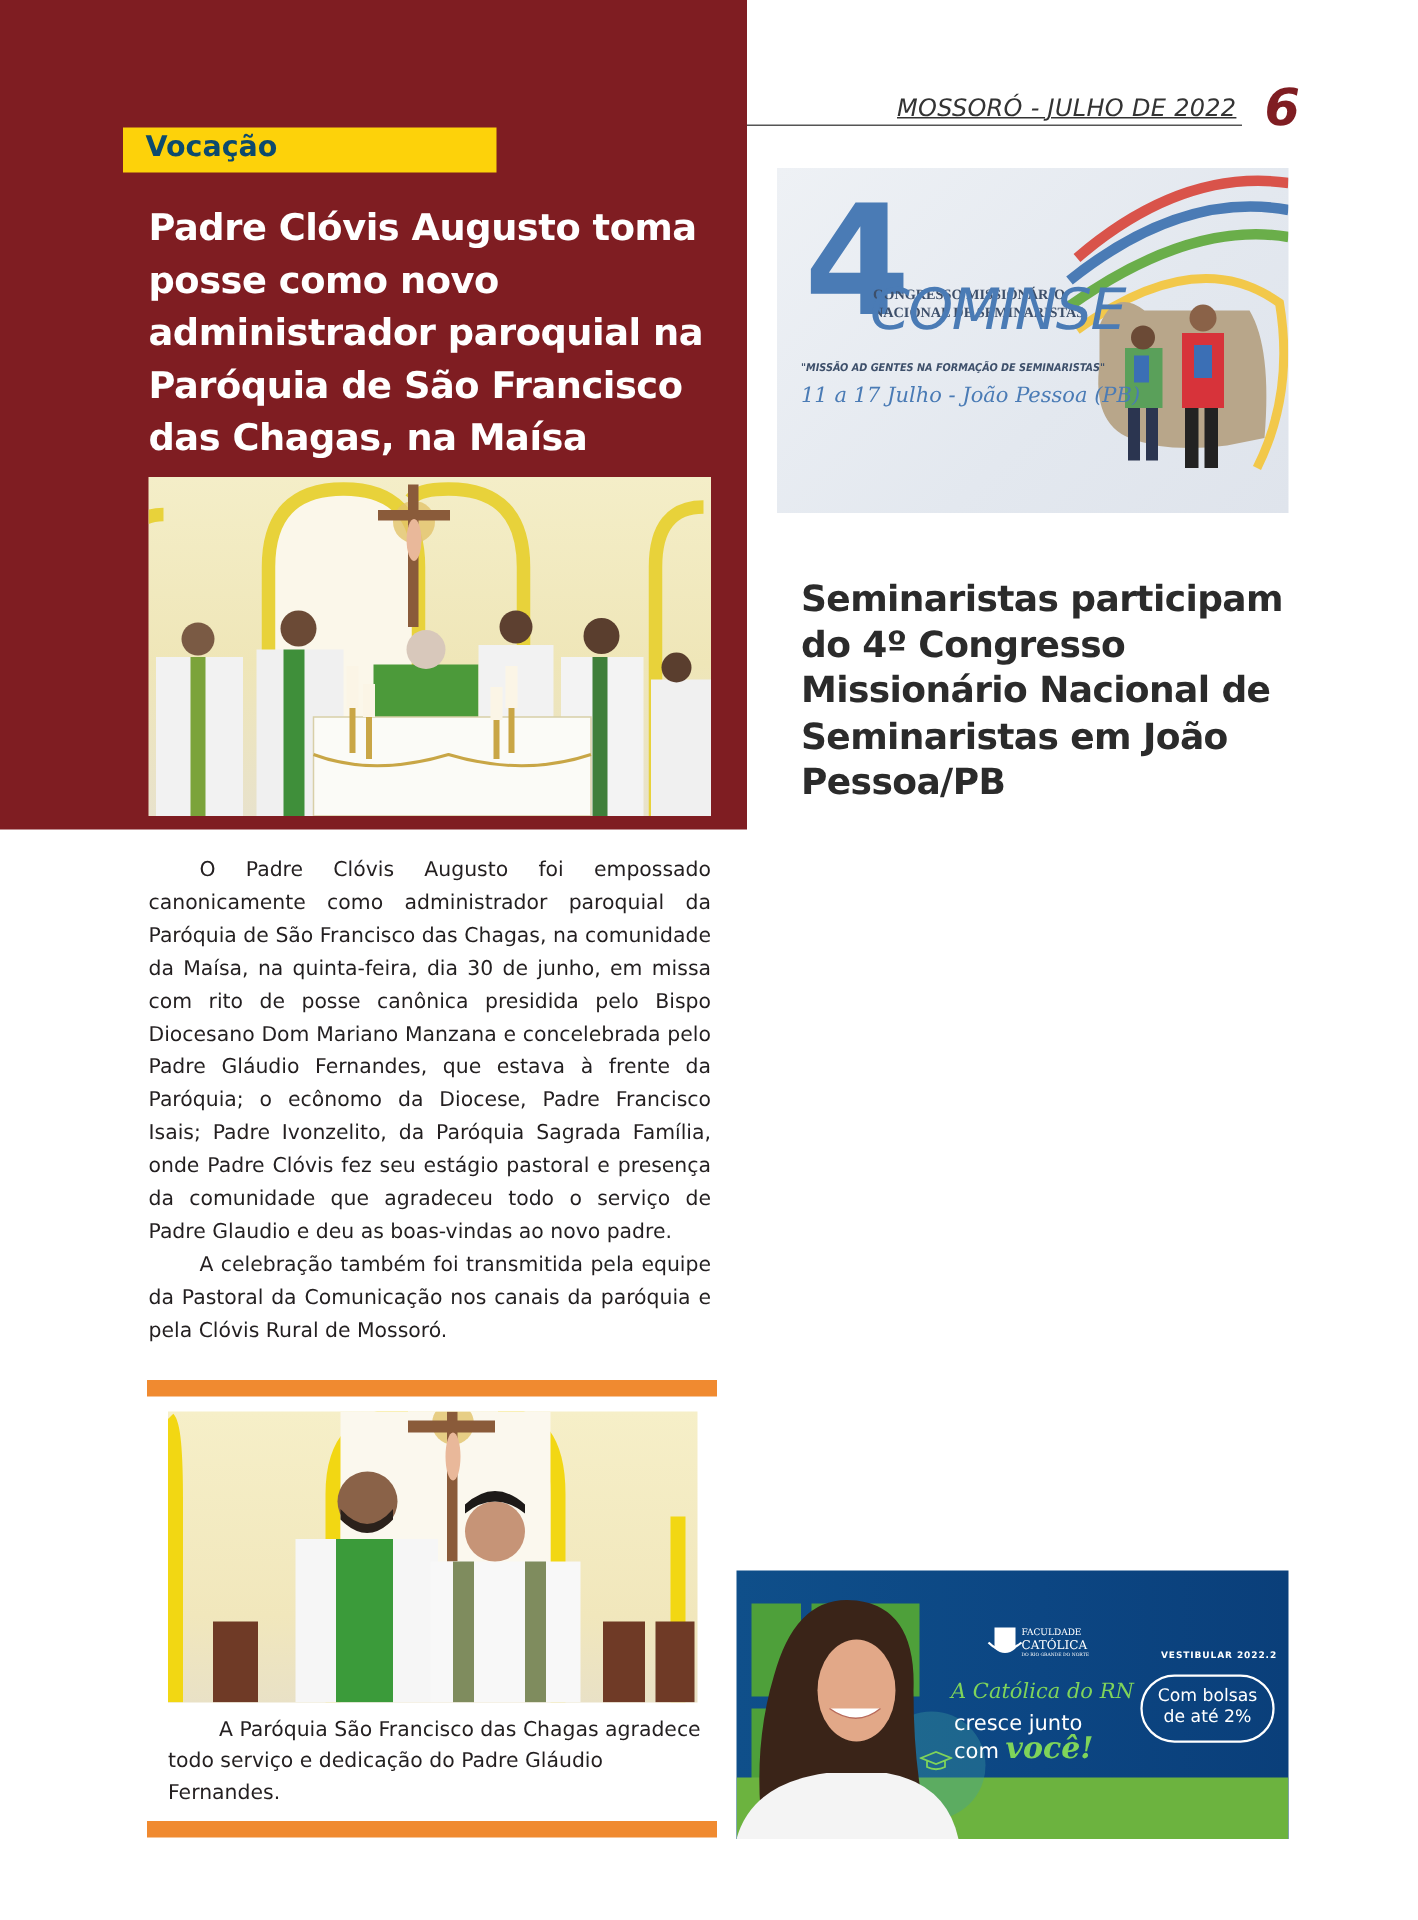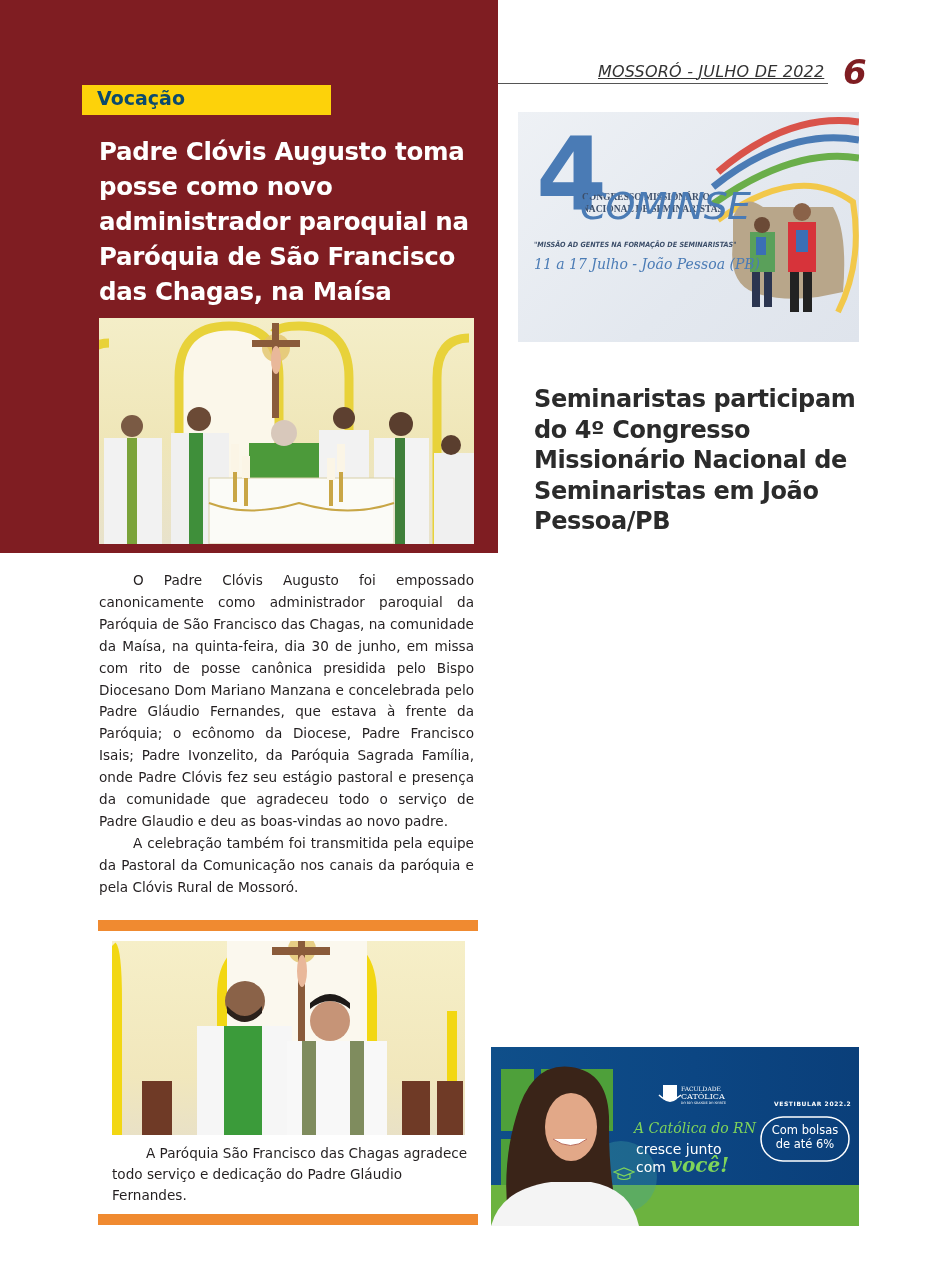--- a/index.html
+++ b/index.html
@@ -190,18 +190,18 @@
   <div style="position:absolute;left:145px;top:94px;font-family:'DejaVu Sans',sans-serif;font-size:14px;color:#fff;line-height:16px;">
     <div>cresce junto</div>
     <div>
       <span>com</span>
       <span style="font-family:'DejaVu Serif',serif;font-style:italic;font-weight:bold;font-size:20px;color:#7fd45a;">você!</span>
     </div>
   </div>
   <div style="position:absolute;left:283px;top:53px;font-family:'DejaVu Sans',sans-serif;font-weight:bold;font-size:6px;color:#fff;letter-spacing:0.6px;">VESTIBULAR 2022.2</div>
   <div style="position:absolute;left:270px;top:76px;width:88px;text-align:center;font-family:'DejaVu Sans',sans-serif;font-size:11.5px;color:#fff;line-height:14px;">
     <div>Com bolsas</div>
-    <div>de até 6%</div>
+    <div>de até 2%</div>
   </div>
   <svg width="22" height="14" viewBox="0 0 22 14" style="position:absolute;left:122px;top:120px;">
     <path d="M1 5 L11 1 L21 5 L11 9 Z M5 7 V11 Q11 14 17 11 V7" fill="none" stroke="#7fd45a" stroke-width="1.2"></path>
   </svg>
 </div>
 
 </body></html>

